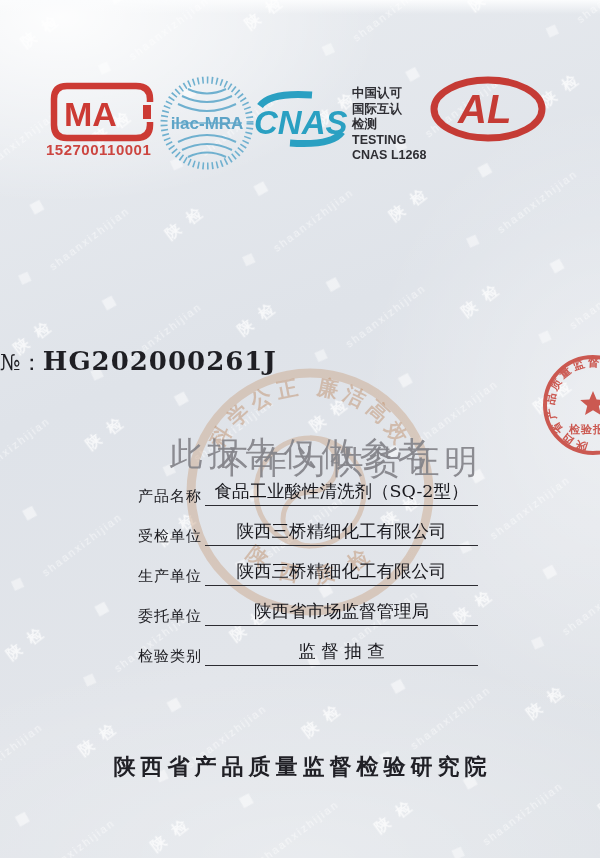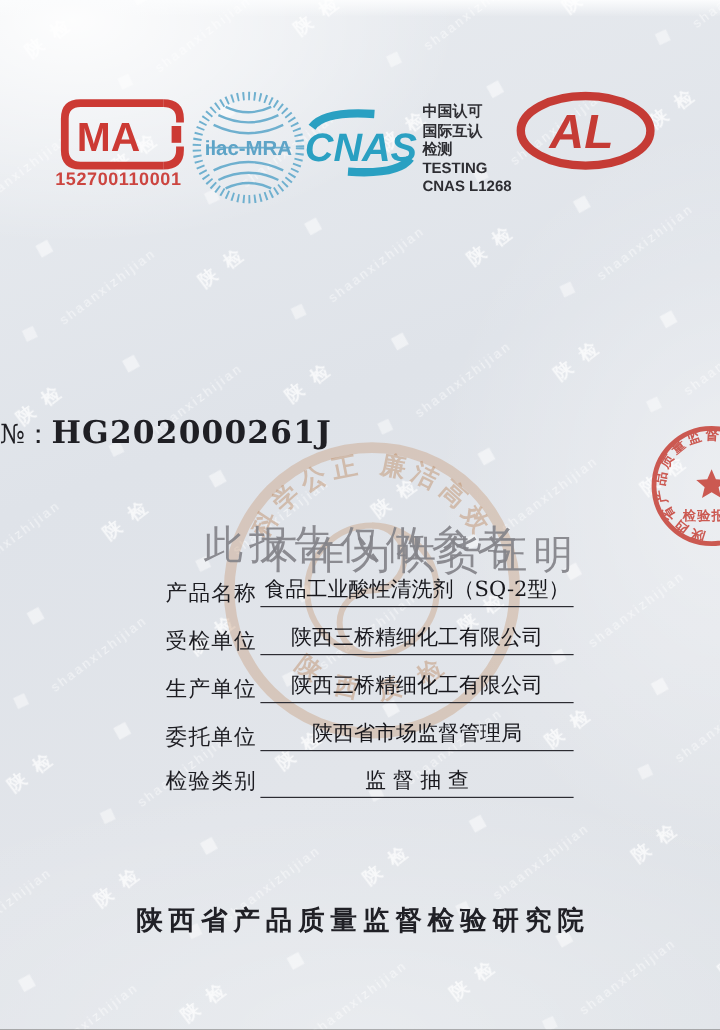--- a/index.html
+++ b/index.html
@@ -32,24 +32,24 @@
     font-size:64px;font-weight:700;color:#26262c;letter-spacing:10px;text-indent:10px;}
   .report-no{position:absolute;left:0;top:346px;width:600px;text-align:left;color:#1f1f24;}
   .report-no .no-sign{font-size:22px;font-weight:400;}
   .report-no .no-value{font-size:26px;font-weight:700;letter-spacing:1px;}
   
   .disc{position:absolute;left:0;width:600px;text-align:center;
     font-size:33px;color:#84848a;letter-spacing:5px;text-indent:5px;opacity:.92;}
   .disc1{top:390px;margin-top:42px;} .disc2{top:440px;margin-left:47px;}
   
   .field{position:absolute;left:138px;width:340px;display:flex;align-items:flex-end;height:30px;}
-  .field .flabel{flex:0 0 auto;font-size:18px;color:#1d1d22;letter-spacing:1px;padding-right:3px;}
+  .field .flabel{flex:0 0 auto;font-size:15px;color:#1d1d22;letter-spacing:1px;padding-right:3px;}
   .field .fvalue{flex:1 1 auto;border-bottom:1.6px solid #2c2c32;text-align:center;
     font-size:17.5px;font-weight:400;color:#17171c;white-space:nowrap;padding-bottom:2px;}
-  .f0{top:476px;} .f1{top:516px;} .f2{top:556px;} .f3{top:596px;} .f4{top:636px;align-items:center;}
+  .f0{top:476px;} .f1{top:516px;} .f2{top:556px;} .f3{top:596px;} .f4{top:636px;}
   
   .footer{position:absolute;left:0;top:752px;width:600px;text-align:center;
     font-size:22px;font-weight:700;color:#202026;letter-spacing:5px;text-indent:5px;}
   
   .center-stamp{position:absolute;left:182px;top:364px;pointer-events:none;}
   .red-seal{position:absolute;left:533px;top:347px;pointer-events:none;opacity:.82;}
   .lab{font-family:"Liberation Sans",sans-serif;font-weight:bold;}
 </style>
 </head>
 <body>

